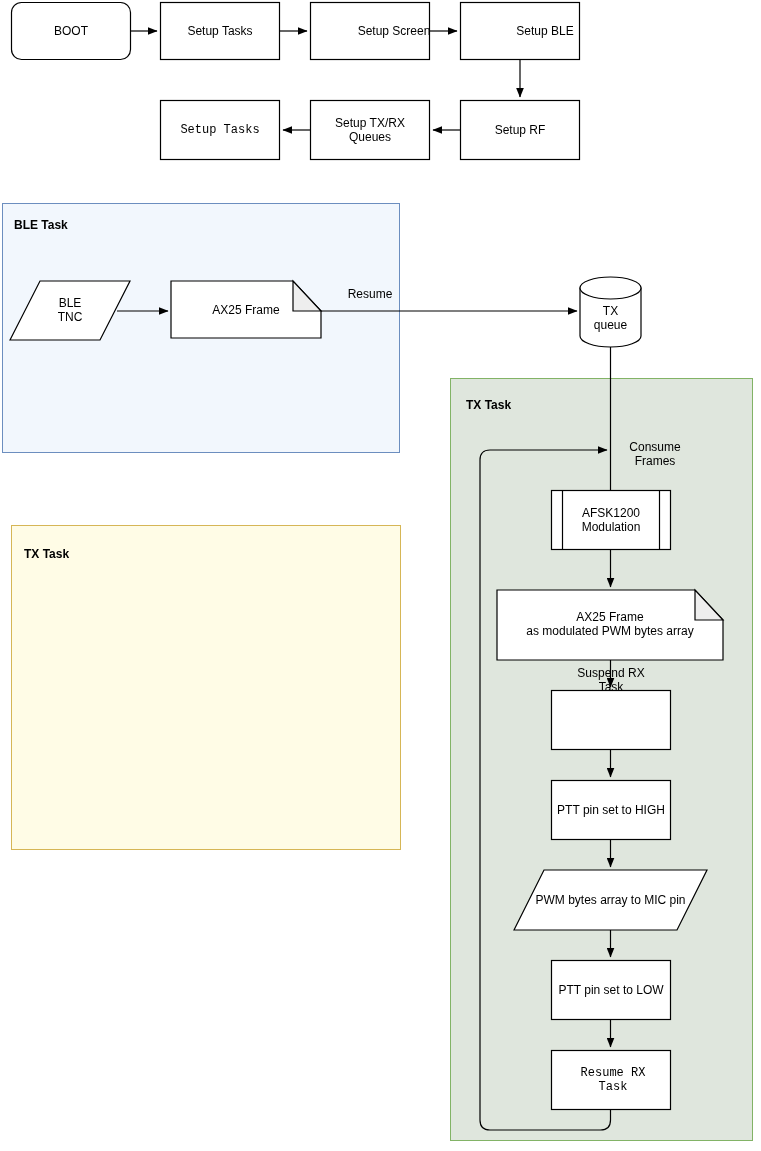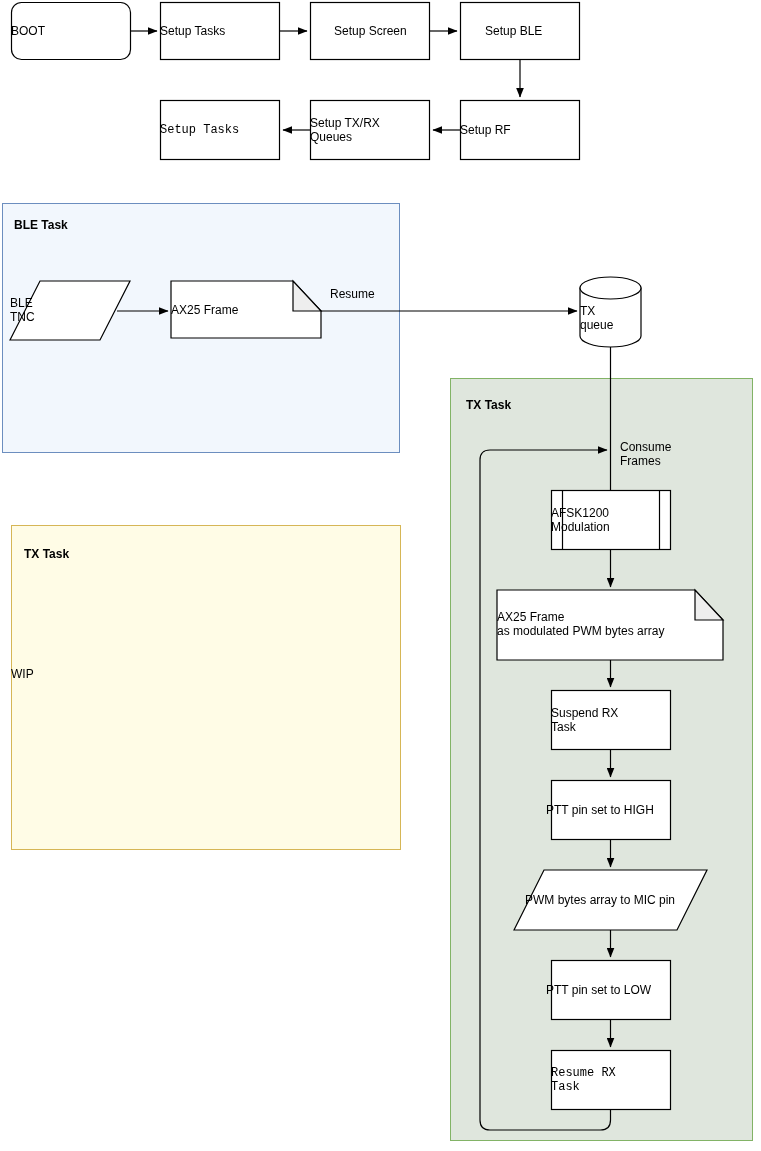--- a/index.html
+++ b/index.html
@@ -24,20 +24,21 @@
     top: 0;
     width: 761px;
     height: 1151px;
     overflow: visible;
   }
   .lbl {
     position: absolute;
     color: #000000;
     font-size: 12px;
     line-height: 14px;
+    text-align: center;
     white-space: pre;
     pointer-events: none;
   }
   .lbl.bold {
     font-weight: bold;
   }
   .lbl.left {
     text-align: left;
   }
 </style>
@@ -138,31 +139,30 @@
   <div class="lbl bold left" style="left:14px; top:218px; width:200px;">BLE Task</div>
   <div class="lbl" style="left:10px; top:296px; width:120px;">BLE
 TNC</div>
   <div class="lbl" style="left:171px; top:303px; width:150px;">AX25 Frame</div>
   <div class="lbl" style="left:330px; top:287px; width:80px;">Resume</div>
 
   <div class="lbl" style="left:580px; top:304px; width:61px;">TX
 queue</div>
 
   <div class="lbl bold left" style="left:24px; top:547px; width:200px;">TX Task</div>
-  <div class="lbl" style="left:11px; top:667px; width:378px;">WIP</div>
 
   <div class="lbl bold left" style="left:466px; top:398px; width:200px;">TX Task</div>
   <div class="lbl" style="left:620px; top:440px; width:70px;">Consume
 Frames</div>
 
   <div class="lbl" style="left:551px; top:506px; width:120px;">AFSK1200
 Modulation</div>
   <div class="lbl" style="left:497px; top:610px; width:226px;">AX25 Frame
 as modulated PWM bytes array</div>
-  <div class="lbl" style="left:551px; top:706px; width:120px;">Suspend RX
+  <div class="lbl" style="left:551px; top:666px; width:120px;">Suspend RX
 Task</div>
   <div class="lbl" style="left:546px; top:803px; width:130px;">PTT pin set to HIGH</div>
   <div class="lbl" style="left:525px; top:893px; width:171px;">PWM bytes array to MIC pin</div>
   <div class="lbl" style="left:546px; top:983px; width:130px;">PTT pin set to LOW</div>
   <div class="lbl" style="left:551px; top:1066px; width:124px;font-family:Liberation Mono, monospace;">Resume RX
 Task</div>
 
 </div>
 
 </body></html>

